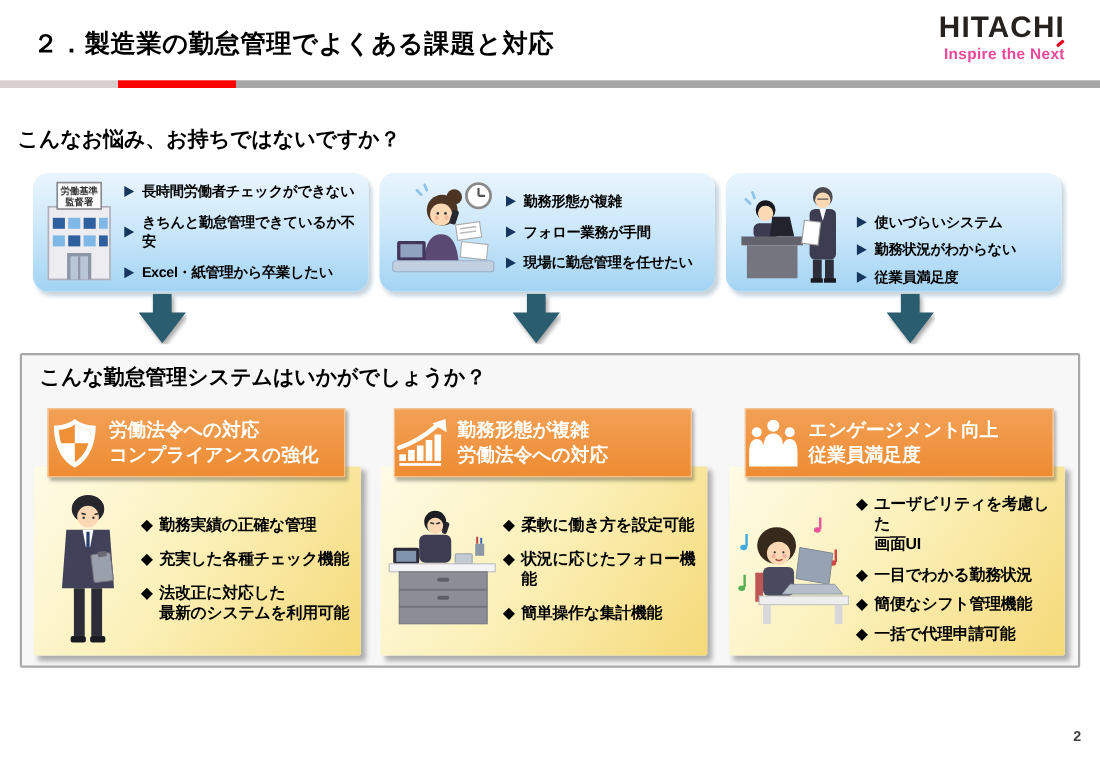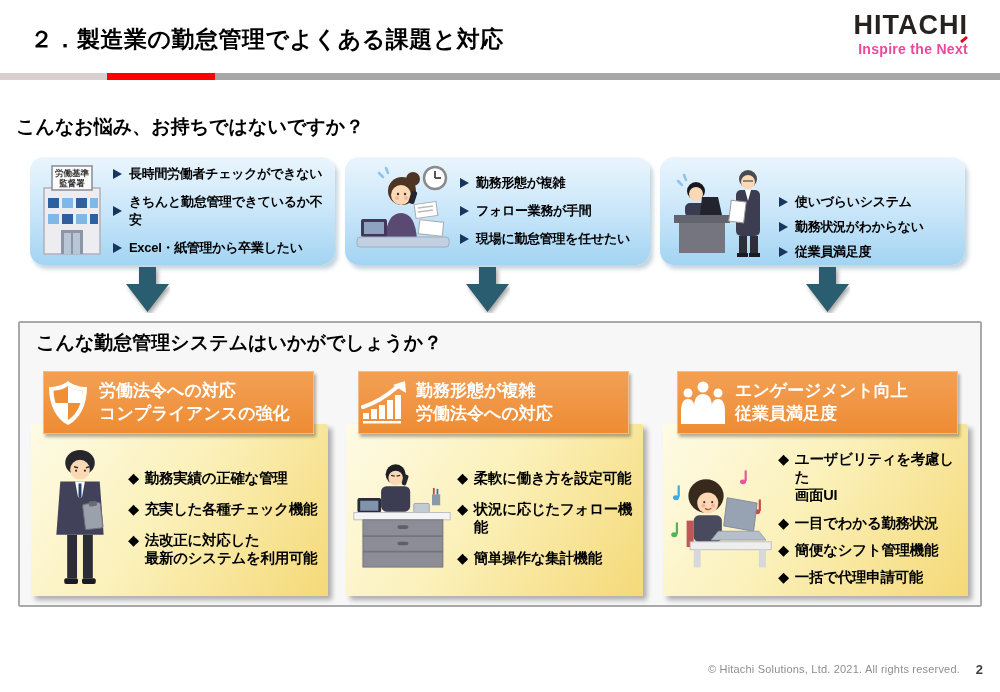--- a/index.html
+++ b/index.html
@@ -366,16 +366,15 @@
           <span class="dm">◆</span>
           <span class="lines"><span>簡便なシフト管理機能</span></span>
         </li>
       <li>
           <span class="dm">◆</span>
           <span class="lines"><span>一括で代理申請可能</span></span>
         </li>
     </ul>
   </div>
 
-  <div class="copyright">© Hitachi Solutions, Ltd. 2021.  All rights reserved.</div>
   <div class="page-num">2</div>
 
 </div>
 
 </body></html>

